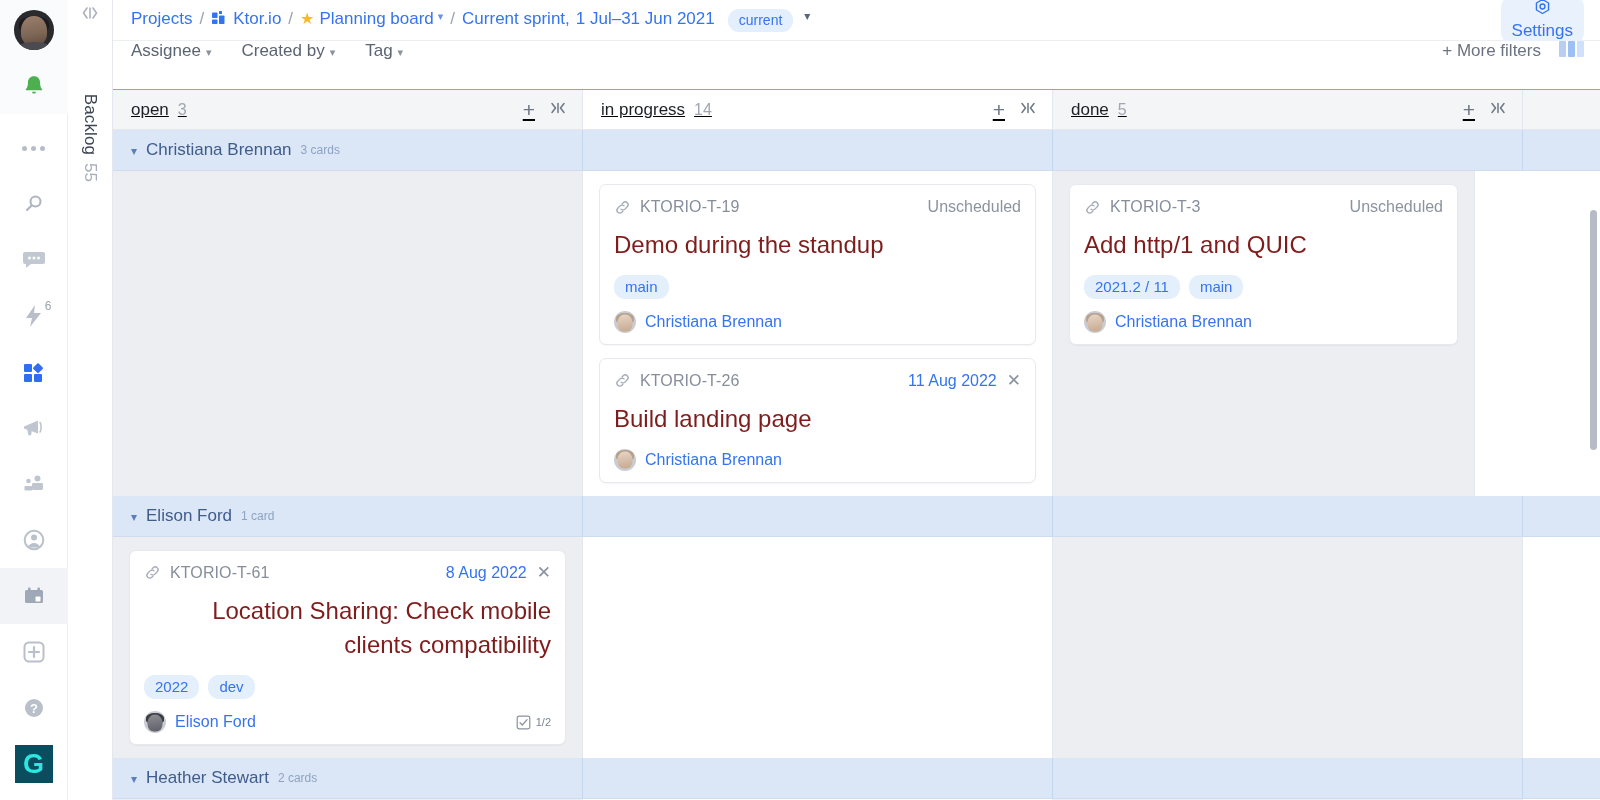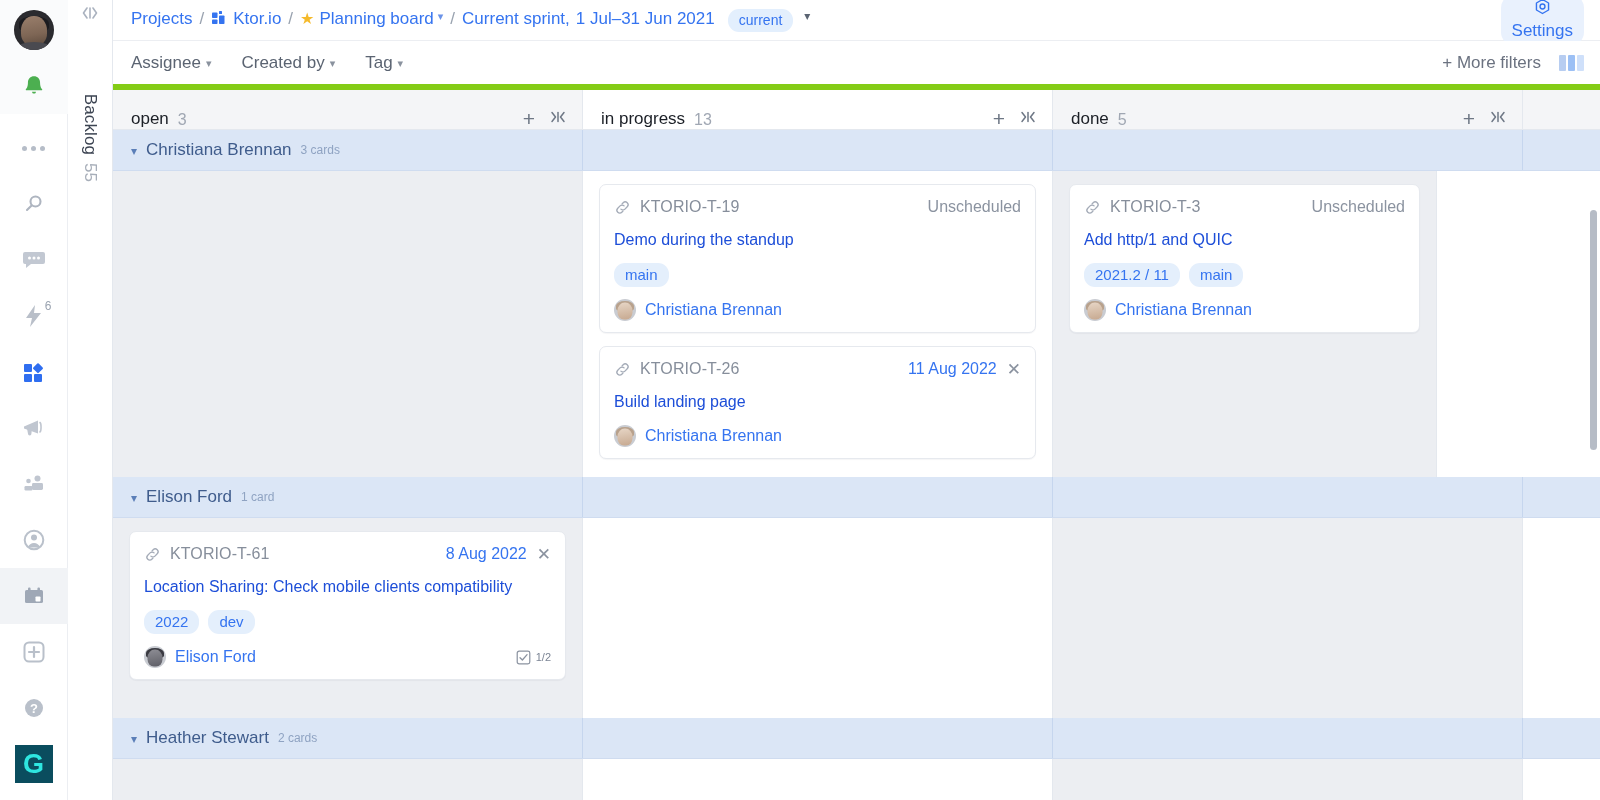--- a/index.html
+++ b/index.html
@@ -102,22 +102,22 @@
   }
   .chev-dark { color: #5b6472; margin-left: 11px; font-size: 12px; }
   .settings-btn {
     margin-left: auto; display: flex; align-items: center; gap: 6px;
     background: #e9f1fd; color: #3574f0; font-size: 17px;
     padding: 4px 11px 5px; border-radius: 14px; cursor: pointer; flex-direction: column;
   }
 
   
   .filter-bar {
-    height: 49px; flex: 0 0 49px; display: flex; align-items: center;
-    padding: 0 16px 0 18px; border-bottom: 6px solid #84cc16; background: #fff;
+    height: 49px; flex: 0 0 49px; display: flex; align-items: flex-start;
+    padding: 0 16px 0 18px; border-bottom: 1px solid #84cc16; background: #fff;
   }
   .filter-item {
     font-size: 17px; color: #5b6472; margin-right: 30px;
     display: flex; align-items: center; gap: 5px; cursor: pointer;
   }
   .filter-item .cv { font-size: 11px; color: #8a929e; position: relative; top: 1px; }
   .more-filters { margin-left: auto; font-size: 17px; color: #6b7280; cursor: pointer; }
   .layout-ic { margin-left: 18px; display: flex; gap: 2px; align-items: flex-start; cursor: pointer; }
   .layout-ic i { display: block; width: 7px; background: #cbdcf6; border-radius: 1px; }
   .layout-ic i.a { height: 16px; background: #b7cdf1; }
@@ -125,22 +125,22 @@
   .layout-ic i.c { height: 16px; background: #cfe0fa; }
 
   
   .board { flex: 1 1 auto; position: relative; overflow: hidden; background: #fff; }
 
   .col-head-row {
     display: flex; height: 40px; background: #f4f5f7;
     border-bottom: 1px solid #e4e8ee; position: relative; z-index: 5;
   }
   .col-head {
-    display: flex; align-items: flex-end; padding: 0 14px 0 18px;
-    border-right: 1px solid #e4e8ee; position: relative;
+    display: flex; align-items: center; padding: 0 14px 0 18px;
+    border-right: 1px solid #e4e8ee; position: relative; text-decoration: underline;
   }
   .col-head.white { background: #ffffff; }
   .col-head .name { font-size: 17px; color: #1b1f26; }
   .col-head .count { font-size: 16px; color: #a0a7b3; margin-left: 9px; }
   .col-head .acts { margin-left: auto; display: flex; align-items: center; gap: 13px; color: #7b8494; }
   .plus-ic { font-size: 21px; line-height: 1; cursor: pointer; color: #6e7785; }
   .collapse2 { cursor: pointer; color: #6e7785; }
 
   .lanes { position: absolute; top: 40px; left: 0; right: 0; bottom: 0; overflow: hidden; }
 
@@ -169,21 +169,21 @@
     cursor: pointer;
   }
   .card:last-child { margin-bottom: 0; }
   .card-top { display: flex; align-items: center; height: 20px; }
   .link-ic { margin-right: 9px; display: inline-flex; color: #a5acb8; }
   .card-id { font-size: 16px; color: #868e9b; letter-spacing: .1px; }
   .card-right { margin-left: auto; display: flex; align-items: center; gap: 10px; }
   .sched { font-size: 16px; color: #8b93a0; }
   .sched.dated { color: #3574f0; }
   .x-ic { color: #8b93a0; font-size: 17px; line-height: 1; cursor: pointer; }
-  .card-title { font-size: 16px; color: #1d4ed8; margin-top: 11px; line-height: 1.45; }
+  .card-title { font-size: 24px; color: #7f1d1d; margin-top: 11px; line-height: 1.45; }
   .tags { display: flex; gap: 9px; margin-top: 12px; flex-wrap: wrap; }
   .tag {
     background: #e4effc; color: #3574f0; font-size: 15px;
     border-radius: 11px; padding: 3px 11px 4px; cursor: pointer;
   }
   .card-foot { display: flex; align-items: center; margin-top: 12px; }
   .av { width: 22px; height: 22px; border-radius: 50%; overflow: hidden; position: relative; flex: 0 0 22px; margin-right: 9px; background:#c9ccd2; }
   .av .f { position: absolute; left: 50%; top: 54%; transform: translate(-50%,-50%); width: 15px; height: 17px; border-radius: 48% 48% 42% 42%; }
   .av .h { position: absolute; left: 50%; top: 8%; transform: translateX(-50%); width: 18px; height: 10px; border-radius: 50% 50% 28% 28%; }
   .av.w .f { background: linear-gradient(170deg,#e7d6c6,#c6a88f); }
@@ -398,21 +398,21 @@
               <span class="plus-ic">+</span>
               <span class="collapse2"><svg width="20" height="16" viewBox="0 0 20 16">
                   <path d="M4 3.5 7.5 8 4 12.5" fill="none" stroke="#6e7785" stroke-width="1.5" stroke-linecap="round" stroke-linejoin="round"></path>
                   <line x1="10" y1="3.5" x2="10" y2="12.5" stroke="#6e7785" stroke-width="1.5" stroke-linecap="round"></line>
                   <path d="M16 3.5 12.5 8 16 12.5" fill="none" stroke="#6e7785" stroke-width="1.5" stroke-linecap="round" stroke-linejoin="round"></path>
                 </svg></span>
             </span>
           </div>
           <div class="col-head white" style="width: 470px;">
             <span class="name">in progress</span>
-            <span class="count">13</span>
+            <span class="count">14</span>
             <span class="acts">
               <span class="plus-ic">+</span>
               <span class="collapse2"><svg width="20" height="16" viewBox="0 0 20 16">
                   <path d="M4 3.5 7.5 8 4 12.5" fill="none" stroke="#6e7785" stroke-width="1.5" stroke-linecap="round" stroke-linejoin="round"></path>
                   <line x1="10" y1="3.5" x2="10" y2="12.5" stroke="#6e7785" stroke-width="1.5" stroke-linecap="round"></line>
                   <path d="M16 3.5 12.5 8 16 12.5" fill="none" stroke="#6e7785" stroke-width="1.5" stroke-linecap="round" stroke-linejoin="round"></path>
                 </svg></span>
             </span>
           </div>
           <div class="col-head" style="width: 470px;">
@@ -483,21 +483,21 @@
                 <div class="card-title">Build landing page</div>
                 <div class="card-foot">
                   <span class="av w">
                     <span class="h"></span>
                     <span class="f"></span>
                   </span>
                   <span class="assignee">Christiana Brennan</span>
                 </div>
               </div>
             </div>
-            <div class="cell" style="width: 384px;">
+            <div class="cell" style="width: 422px;">
               <div class="card">
                 <div class="card-top">
                   <span class="link-ic">
                     <svg width="17" height="17" viewBox="0 0 18 18">
                       <path d="M7.3 10.7a3 3 0 0 0 4.3 0l2.4-2.4a3 3 0 0 0-4.3-4.3L8.5 5.2" fill="none" stroke="#a5acb8" stroke-width="1.4" stroke-linecap="round"></path>
                       <path d="M10.7 7.3a3 3 0 0 0-4.3 0L4 9.7a3 3 0 0 0 4.3 4.3l1.2-1.2" fill="none" stroke="#a5acb8" stroke-width="1.4" stroke-linecap="round"></path>
                     </svg>
                   </span>
                   <span class="card-id">KTORIO-T-3</span>
                   <span class="card-right">
@@ -521,21 +521,21 @@
           </div>
           <div class="lane-head">
             <div class="seg first" style="width: 470px;">
               <span class="lane-caret">▾</span>
               <span class="lane-name">Elison Ford</span>
               <span class="lane-count">1 card</span>
             </div>
             <div class="seg" style="width: 470px;"></div>
             <div class="seg" style="width: 470px;"></div>
           </div>
-          <div class="lane-body" style="min-height: 200px;">
+          <div class="lane-body" style="min-height: 200px; text-align: right;">
             <div class="cell" style="width: 470px;">
               <div class="card">
                 <div class="card-top">
                   <span class="link-ic">
                     <svg width="17" height="17" viewBox="0 0 18 18">
                       <path d="M7.3 10.7a3 3 0 0 0 4.3 0l2.4-2.4a3 3 0 0 0-4.3-4.3L8.5 5.2" fill="none" stroke="#a5acb8" stroke-width="1.4" stroke-linecap="round"></path>
                       <path d="M10.7 7.3a3 3 0 0 0-4.3 0L4 9.7a3 3 0 0 0 4.3 4.3l1.2-1.2" fill="none" stroke="#a5acb8" stroke-width="1.4" stroke-linecap="round"></path>
                     </svg>
                   </span>
                   <span class="card-id">KTORIO-T-61</span>

